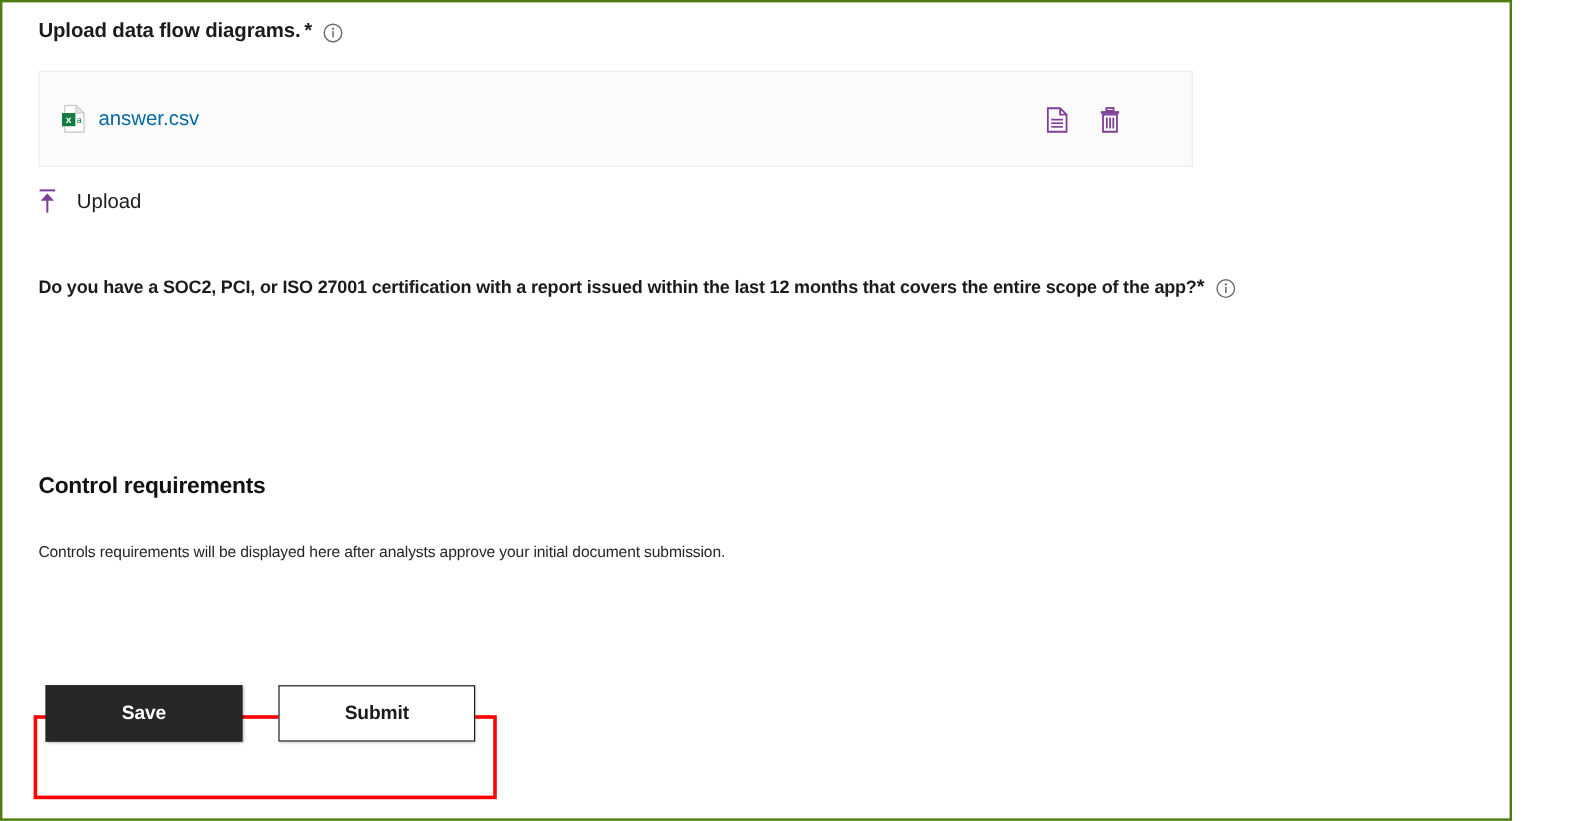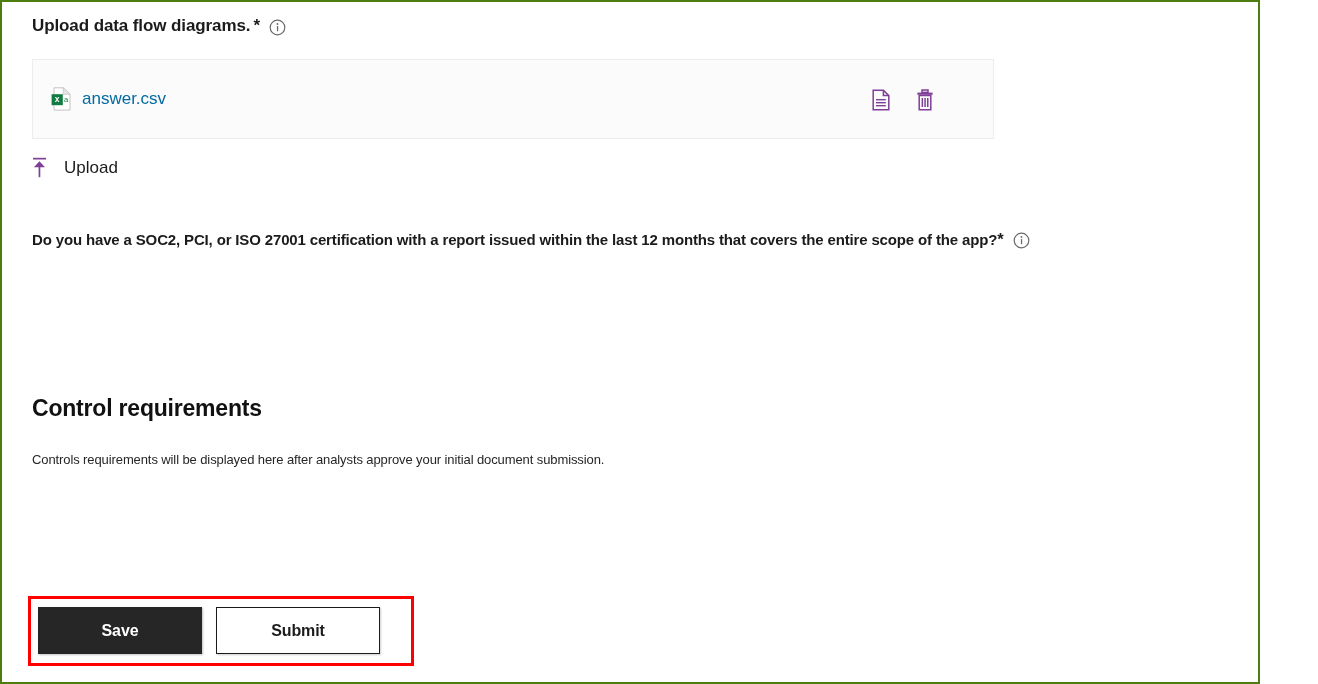--- a/index.html
+++ b/index.html
@@ -200,21 +200,21 @@
     font-size: 17px;
     color: #1b1b1b;
     white-space: nowrap;
   }
 
   
   .section-title {
     position: absolute;
     left: 30px;
     top: 393px;
-    font-size: 23px;
+    font-size: 19px;
     font-weight: bold;
     color: #111111;
     letter-spacing: -0.2px;
   }
   .section-body {
     position: absolute;
     left: 30px;
     top: 450px;
     font-size: 13px;
     color: #262626;
@@ -228,23 +228,24 @@
     left: 26px;
     top: 594px;
     width: 386px;
     height: 70px;
     border: 3px solid #fe0000;
     background: transparent;
   }
   .btn-row {
     position: absolute;
     left: 36px;
-    top: 605px;
-    display: flex;
-    align-items: center;
+    top: 569px;
+    display: flex;
+    align-items: center;
+    gap: 16px;
   }
   .btn {
     height: 47px;
     min-width: 164px;
     font-size: 16px;
     font-weight: bold;
     font-family: "Liberation Sans", sans-serif;
     cursor: pointer;
     display: flex;
     align-items: center;

